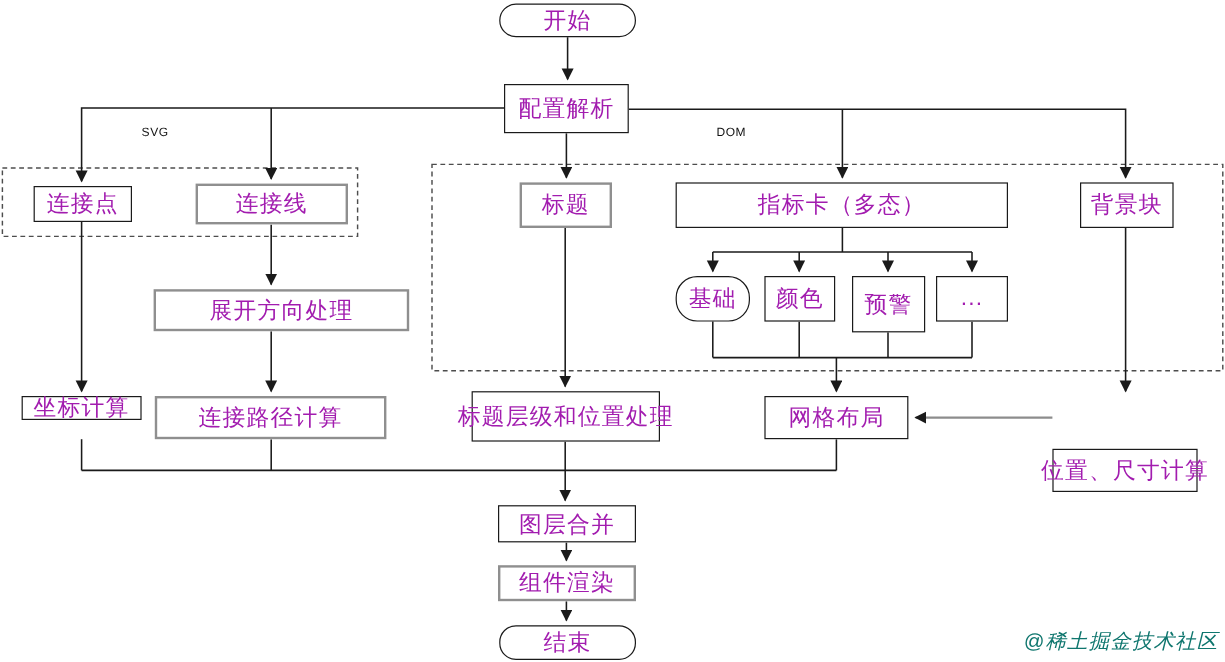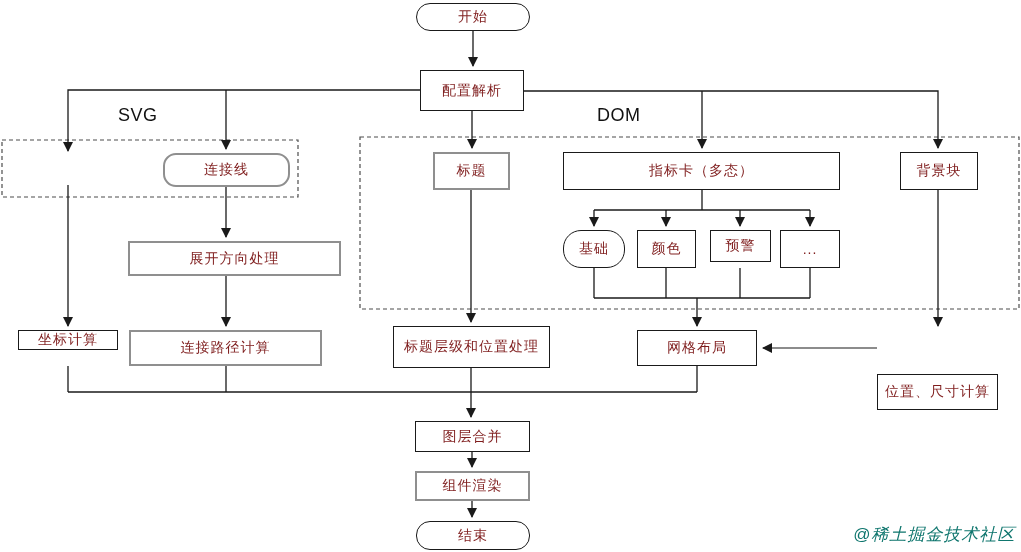--- a/index.html
+++ b/index.html
@@ -33,52 +33,52 @@
     stroke-dasharray: 4 3;
   }
   .node {
     position: absolute;
     box-sizing: border-box;
     background: #ffffff;
     border: 1.4px solid #1a1a1a;
     display: flex;
     align-items: center;
     justify-content: center;
-    font-size: 14px;
-    color: #7f1d1d;
+    font-size: 19px;
+    color: #a21caf;
     white-space: nowrap;
     letter-spacing: 1px;
   }
   .node.gray-border { border: 2px solid #8f8f8f; }
   .node.terminal { border-radius: 14px; }
   .group-label {
     position: absolute;
-    font-size: 18px;
+    font-size: 10px;
     color: #111111;
     letter-spacing: 0.5px;
   }
   .watermark {
     position: absolute;
     font-size: 17px;
     color: #0f766e;
     letter-spacing: 1px;
     font-style: italic;
   }
 
   
   #n-start        { left:416px; top:3px;   width:114px; height:28px; }
   #n-config       { left:420px; top:70px;  width:104px; height:41px; }
   #n-connect-point{ left:28px;  top:155px; width:82px;  height:30px; }
-  #n-connect-line { left:163px; top:153px; width:127px; height:34px;border-radius:13px; }
+  #n-connect-line { left:163px; top:153px; width:127px; height:34px; }
   #n-title        { left:433px; top:152px; width:77px;  height:38px; }
   #n-indicator    { left:563px; top:152px; width:277px; height:38px;text-align:right; }
   #n-bg-block     { left:900px; top:152px; width:78px;  height:38px; }
   #n-basic        { left:563px; top:230px; width:62px;  height:38px;border-radius:18px; }
   #n-color        { left:637px; top:230px; width:59px;  height:38px; }
-  #n-warning      { left:710px; top:230px; width:61px;  height:32px; }
+  #n-warning      { left:710px; top:230px; width:61px;  height:47px; }
   #n-more         { left:780px; top:230px; width:60px;  height:38px; }
   #n-expand       { left:128px; top:241px; width:213px; height:35px; }
   #n-coord        { left:18px;  top:330px; width:100px; height:20px; }
   #n-path-calc    { left:129px; top:330px; width:193px; height:36px; }
   #n-title-level  { left:393px; top:326px; width:157px; height:42px; }
   #n-grid         { left:637px; top:330px; width:120px; height:36px; }
   #n-pos-size     { left:877px; top:330px; width:121px; height:36px;margin-top:44px; }
   #n-layer-merge  { left:415px; top:421px; width:115px; height:31px; }
   #n-comp-render  { left:415px; top:471px; width:115px; height:30px; }
   #n-end          { left:416px; top:521px; width:114px; height:29px; }
@@ -146,20 +146,21 @@
 
     <path class="wire" d="M472,452 L472,467" marker-end="url(#arw)"></path>
     <path class="wire" d="M472,501 L472,517" marker-end="url(#arw)"></path>
   </svg>
 
   <div class="group-label" id="lbl-svg">SVG</div>
   <div class="group-label" id="lbl-dom">DOM</div>
 
   <div class="node terminal" id="n-start">开始</div>
   <div class="node" id="n-config">配置解析</div>
+  <div class="node" id="n-connect-point">连接点</div>
   <div class="node gray-border" id="n-connect-line">连接线</div>
   <div class="node gray-border" id="n-title">标题</div>
   <div class="node" id="n-indicator">指标卡（多态）</div>
   <div class="node" id="n-bg-block">背景块</div>
   <div class="node" id="n-basic">基础</div>
   <div class="node" id="n-color">颜色</div>
   <div class="node" id="n-warning">预警</div>
   <div class="node" id="n-more">...</div>
   <div class="node gray-border" id="n-expand">展开方向处理</div>
   <div class="node" id="n-coord">坐标计算</div>

